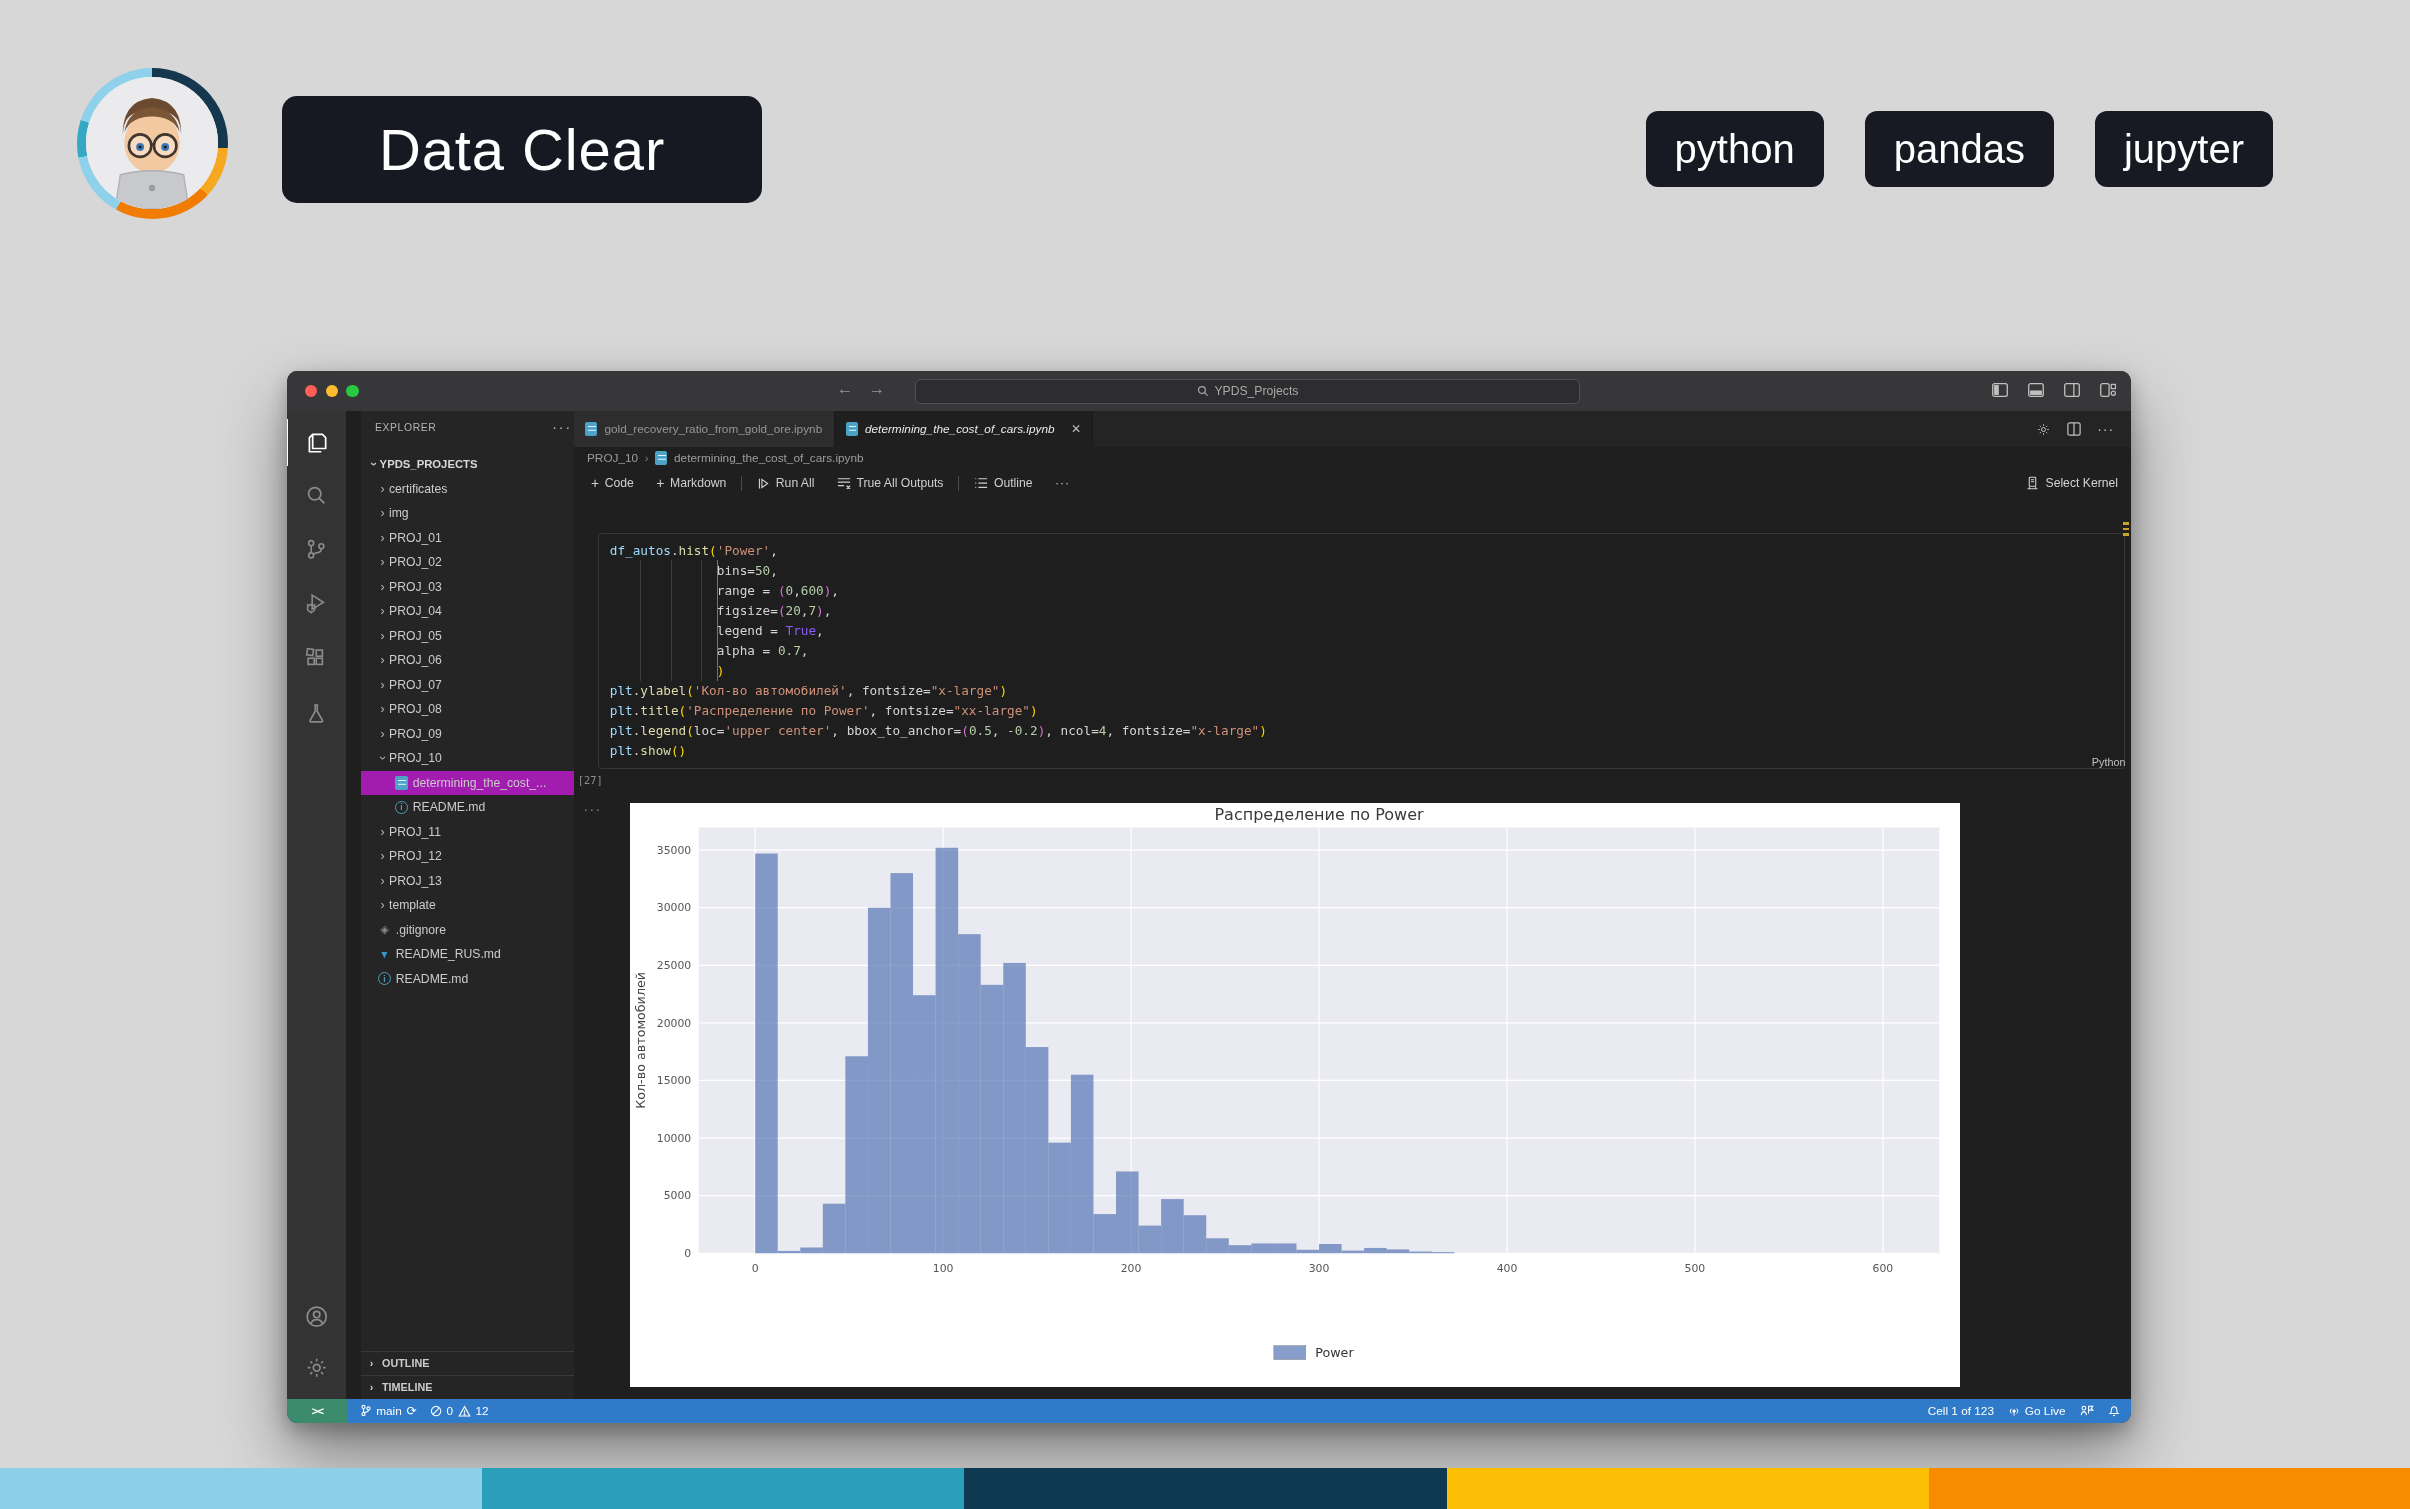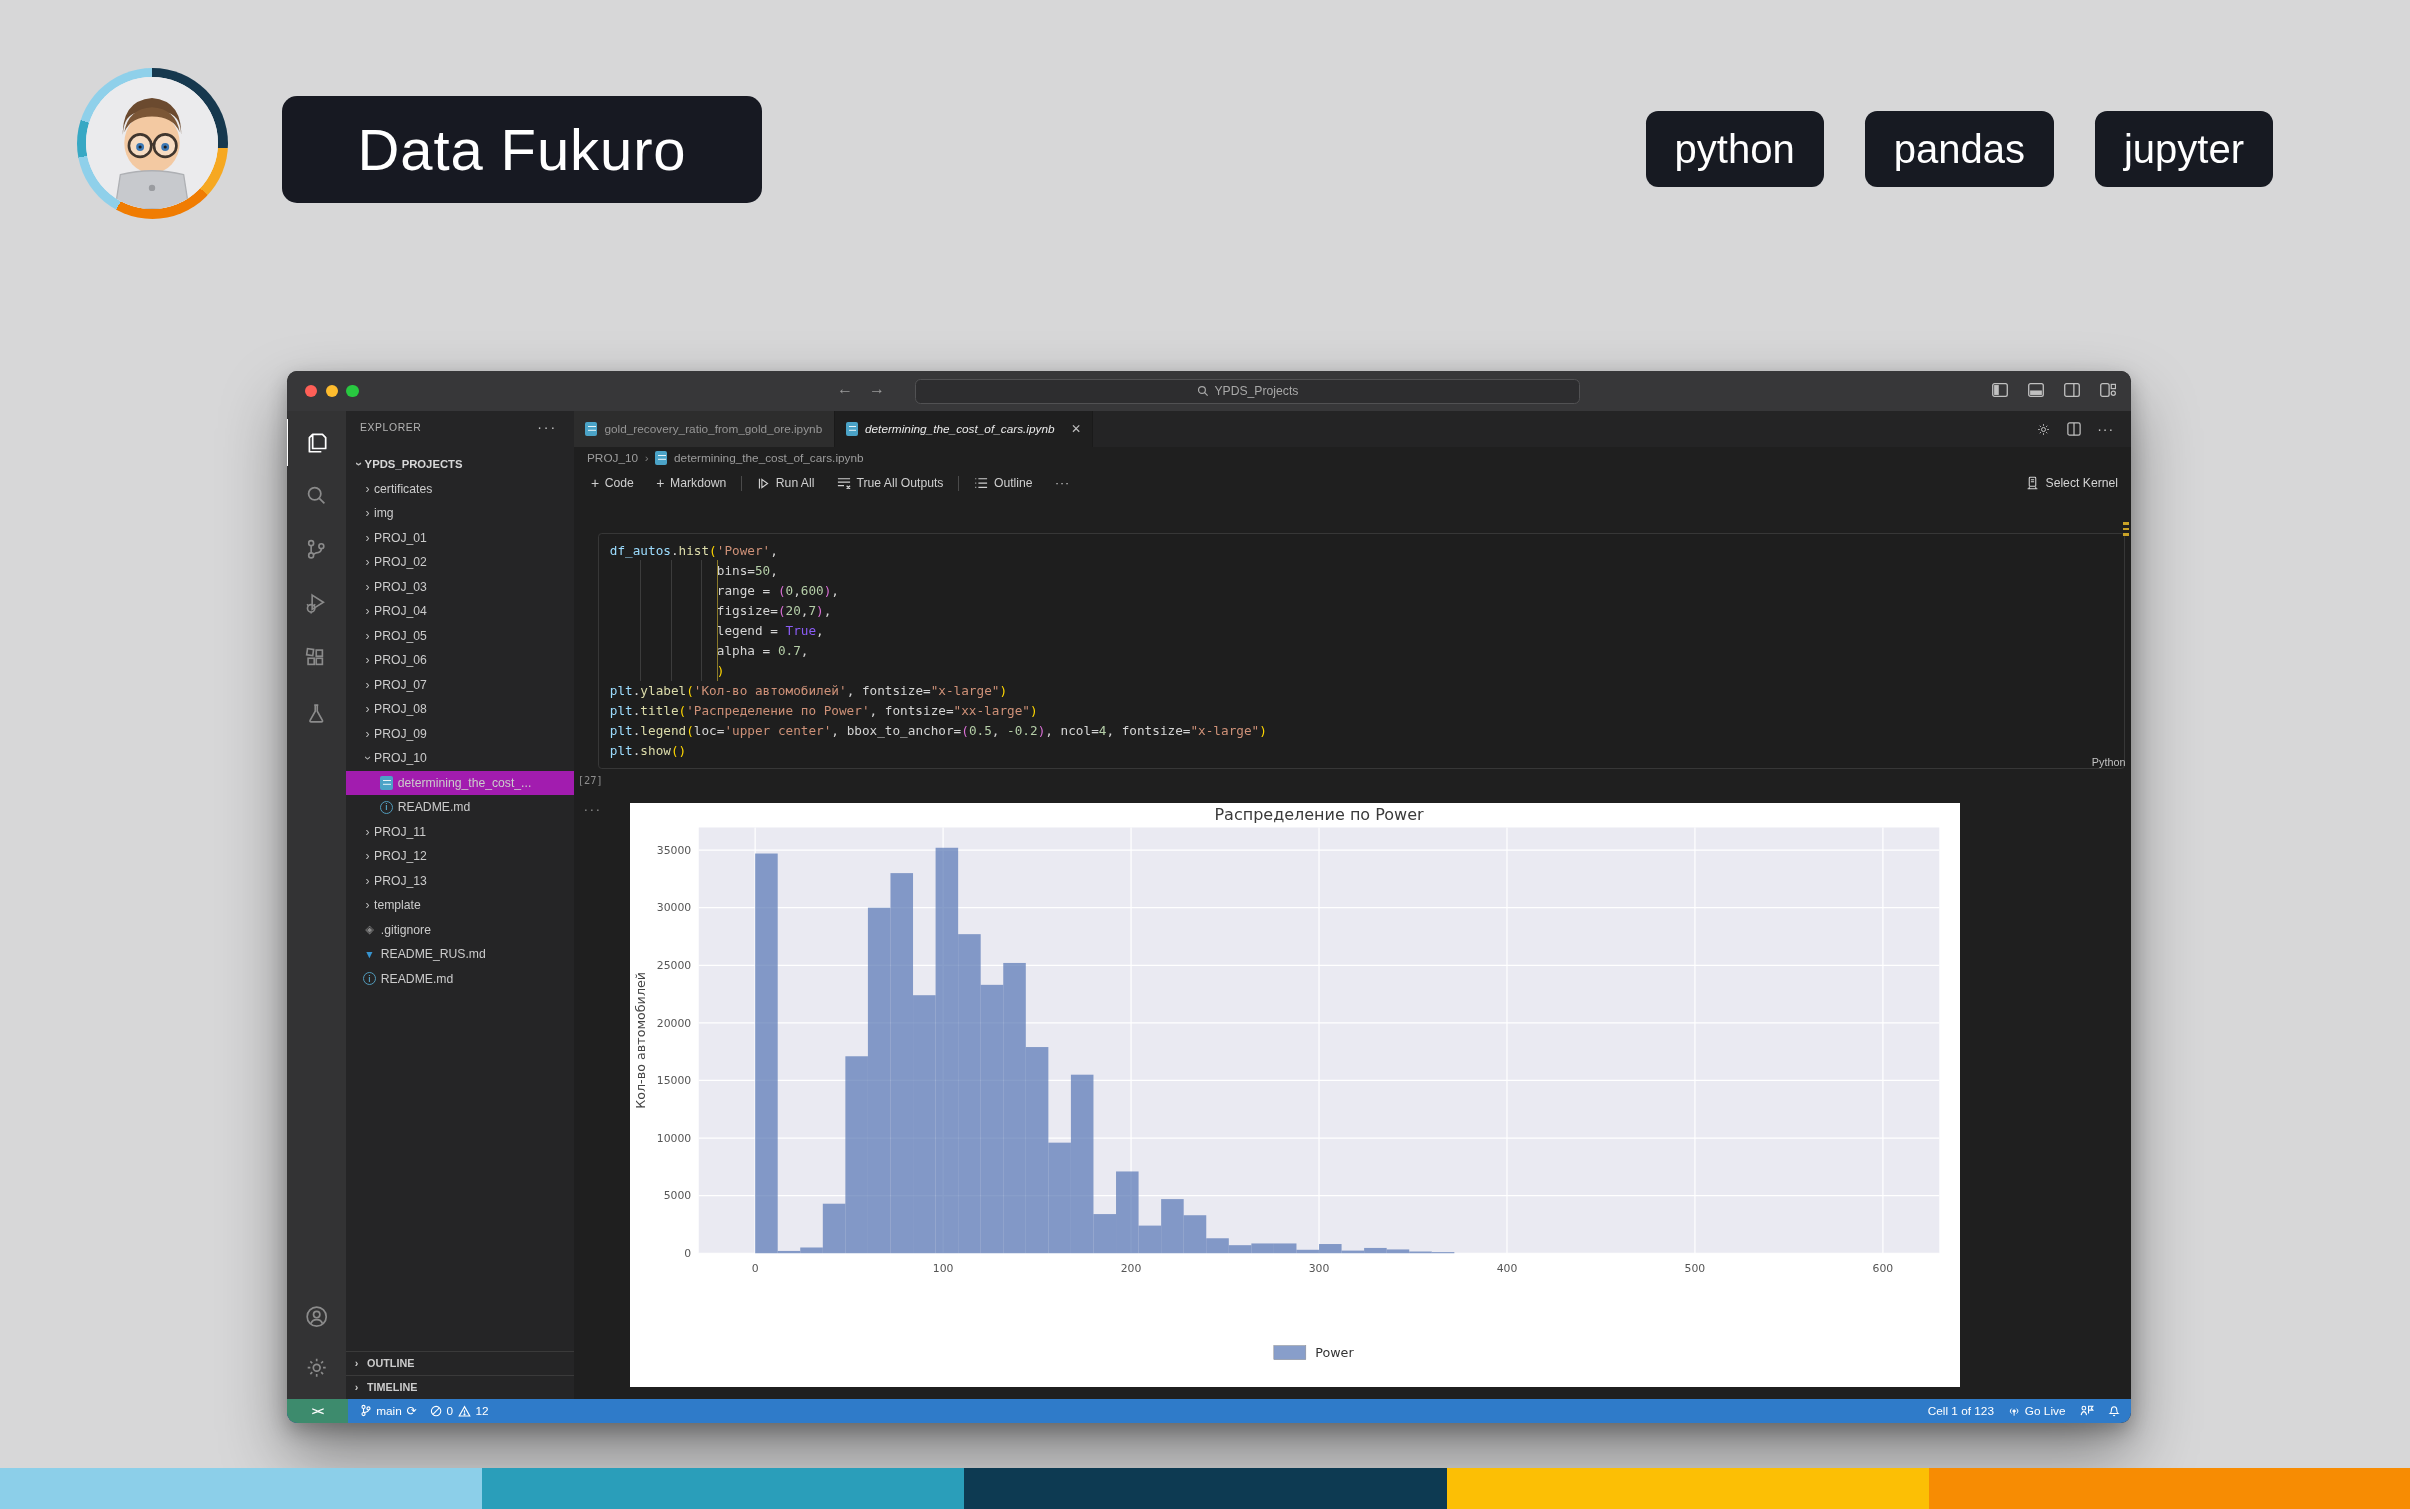--- a/index.html
+++ b/index.html
@@ -23,21 +23,21 @@
   .tl.r{background:#ff5f57}.tl.y{background:#febc2e}.tl.g{background:#28c840}
   .nav-arrow { position:absolute; top:9.4px; font-size:16px; color:#9b9b9b; }
   .searchbox { position:absolute; left:628px; top:7.5px; width:665px; height:25.4px; background:#2d2d2f; border:0.9px solid #515153; border-radius:5.6px;
     display:flex; align-items:center; justify-content:center; gap:5.6px; color:#a8a8a8; font-size:12.2px; }
   .tb-icons { position:absolute; right:15px; top:12.2px; display:flex; gap:20px; }
 
   .activitybar { position:absolute; left:0; top:40px; width:59px; bottom:24.5px; background:#333334; }
   .ab-item { position:absolute; left:0; width:59px; height:47px; display:flex; align-items:center; justify-content:center; }
   .ab-item.active { border-left:1.9px solid #ffffff; }
 
-  .explorer { position:absolute; left:59px; top:40px; width:228px; bottom:24.5px; background:#252526; color:#cccccc; }
+  .explorer { position:absolute; left:74px; top:40px; width:228px; bottom:24.5px; background:#252526; color:#cccccc; }
   .exp-head { position:absolute; left:14px; top:11.3px; font-size:10.4px; letter-spacing:0.6px; color:#b3b3b3; }
   .exp-dots { position:absolute; right:17px; top:7.5px; color:#c3c3c3; font-size:14px; letter-spacing:1.9px; }
   .tree { position:absolute; left:0; top:41px; right:0; }
   .trow { height:24.5px; display:flex; align-items:center; font-size:12.2px; color:#cccccc; white-space:nowrap; overflow:hidden; }
   .trow.sel { background:#a21caf; }
   .trow .chev { width:13px; display:inline-flex; justify-content:center; color:#bdbdbd; font-size:12.2px; flex:0 0 13px; }
   .chev.open { transform:rotate(90deg); }
   .trow .ficon { width:17px; flex:0 0 17px; display:inline-flex; justify-content:center; align-items:center; margin-right:2.8px; }
   .root-row { font-weight:700; font-size:11.3px; color:#d8d8d8; }
   .exp-bottom { position:absolute; left:0; right:0; height:23.5px; border-top:0.9px solid #3a3a3a; display:flex; align-items:center; font-weight:700; font-size:10.8px; color:#cccccc; }
@@ -100,21 +100,21 @@
       <circle cx="41" cy="53" r="3" fill="#3c78b4"></circle>
         <circle cx="60" cy="53" r="3" fill="#3c78b4"></circle>
       <circle cx="41" cy="53" r="1.2" fill="#1c1c1c"></circle>
         <circle cx="60" cy="53" r="1.2" fill="#1c1c1c"></circle>
       <path d="M22 100 L26 74 Q50 68 74 74 L78 100 Z" fill="#c7c9cd"></path>
       <path d="M22 100 L26 74 Q50 68 74 74 L78 100 Z" fill="none" stroke="#aeb0b4" stroke-width="1"></path>
       <circle cx="50" cy="84" r="2.4" fill="#9a9ca0"></circle>
     </svg>
   </div>
 </div>
-<div class="brand">Data Fukuro</div>
+<div class="brand">Data Clear</div>
 <div class="tags" id="tags">
     <div class="tag">python</div>
     <div class="tag">pandas</div>
     <div class="tag">jupyter</div>
   </div>
 
 <div class="window">
 
   <div class="titlebar">
     <div class="traffic">

